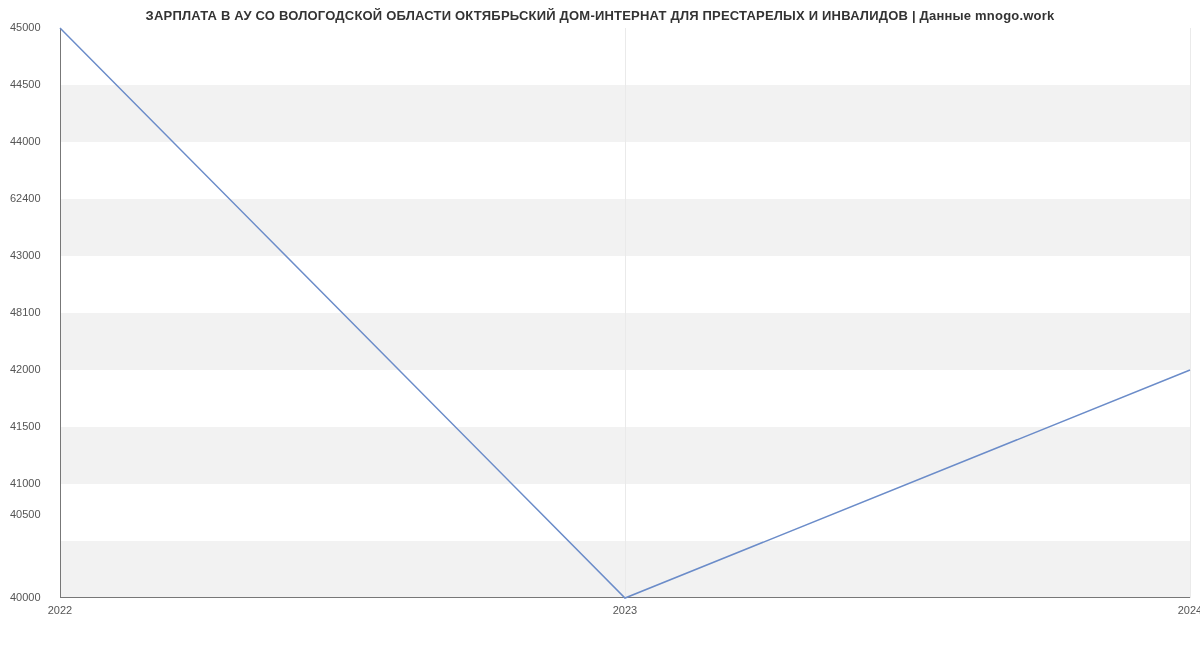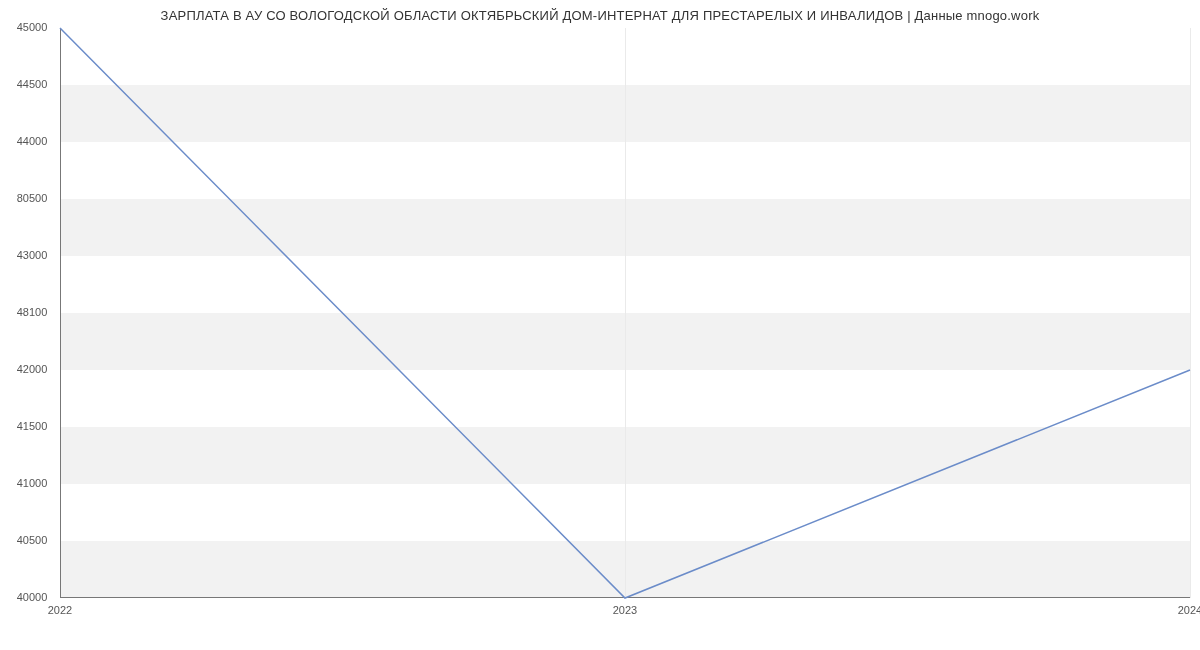--- a/index.html
+++ b/index.html
@@ -11,21 +11,21 @@
     font-family: Arial, Helvetica, sans-serif;
     overflow: hidden;
   }
   .title {
     position: absolute;
     top: 8px;
     left: 0;
     width: 1200px;
     text-align: center;
     font-size: 13px;
-    font-weight: 400;
+    font-weight: 700;
     color: #333333;
     letter-spacing: 0.2px;
   }
   .plot-area {
     position: absolute;
     left: 60px;
     top: 28px;
     width: 1130px;   
     height: 570px;   
     background: #ffffff;
@@ -54,21 +54,21 @@
   }
   .plot-area .vgrid {
     position: absolute;
     top: 0;
     width: 1px;
     height: 100%;
     background: #eaeaea;
   }
   .y-tick-label {
     position: absolute;
-    text-align: center;
+    text-align: left;
     font-size: 11px;
     color: #555555;
     white-space: nowrap;
   }
   .x-tick-label {
     position: absolute;
     text-align: center;
     font-size: 11px;
     color: #555555;
     white-space: nowrap;
@@ -100,25 +100,25 @@
   <div class="vgrid" style="left: 565px;"></div>
     <div class="vgrid" style="left: 1130px;"></div>
     <div class="axis-line y"></div>
   <div class="axis-line x"></div>
   <svg class="line-svg" preserveAspectRatio="none" viewBox="0 0 1130 570">
     <polyline class="line-path" points="0,0 565,570 1130,342" style="stroke: rgb(107, 140, 201);"></polyline>
   </svg>
 </div>
 
 <div class="y-tick-label" style="left: 10px; width: 44px; top: 591px;">40000</div>
-<div class="y-tick-label" style="left: 10px; width: 44px; top: 534px;">40500</div>
+<div class="y-tick-label" style="left: 10px; width: 44px; top: 508px;">40500</div>
 <div class="y-tick-label" style="left: 10px; width: 44px; top: 477px;">41000</div>
 <div class="y-tick-label" style="left: 10px; width: 44px; top: 420px;">41500</div>
 <div class="y-tick-label" style="left: 10px; width: 44px; top: 363px;">42000</div>
 <div class="y-tick-label" style="left: 10px; width: 44px; top: 306px;">48100</div>
 <div class="y-tick-label" style="left: 10px; width: 44px; top: 249px;">43000</div>
-<div class="y-tick-label" style="left: 10px; width: 44px; top: 192px;">80500</div>
+<div class="y-tick-label" style="left: 10px; width: 44px; top: 192px;">62400</div>
 <div class="y-tick-label" style="left: 10px; width: 44px; top: 135px;">44000</div>
 <div class="y-tick-label" style="left: 10px; width: 44px; top: 78px;">44500</div>
 <div class="y-tick-label" style="left: 10px; width: 44px; top: 21px;">45000</div>
 <div class="x-tick-label" style="left: 30px; width: 60px; top: 604px; text-align: center;">2022</div>
 <div class="x-tick-label" style="left: 595px; width: 60px; top: 604px;">2023</div>
 <div class="x-tick-label" style="left: 1160px; width: 60px; top: 604px;">2024</div>
 
 </body></html>

